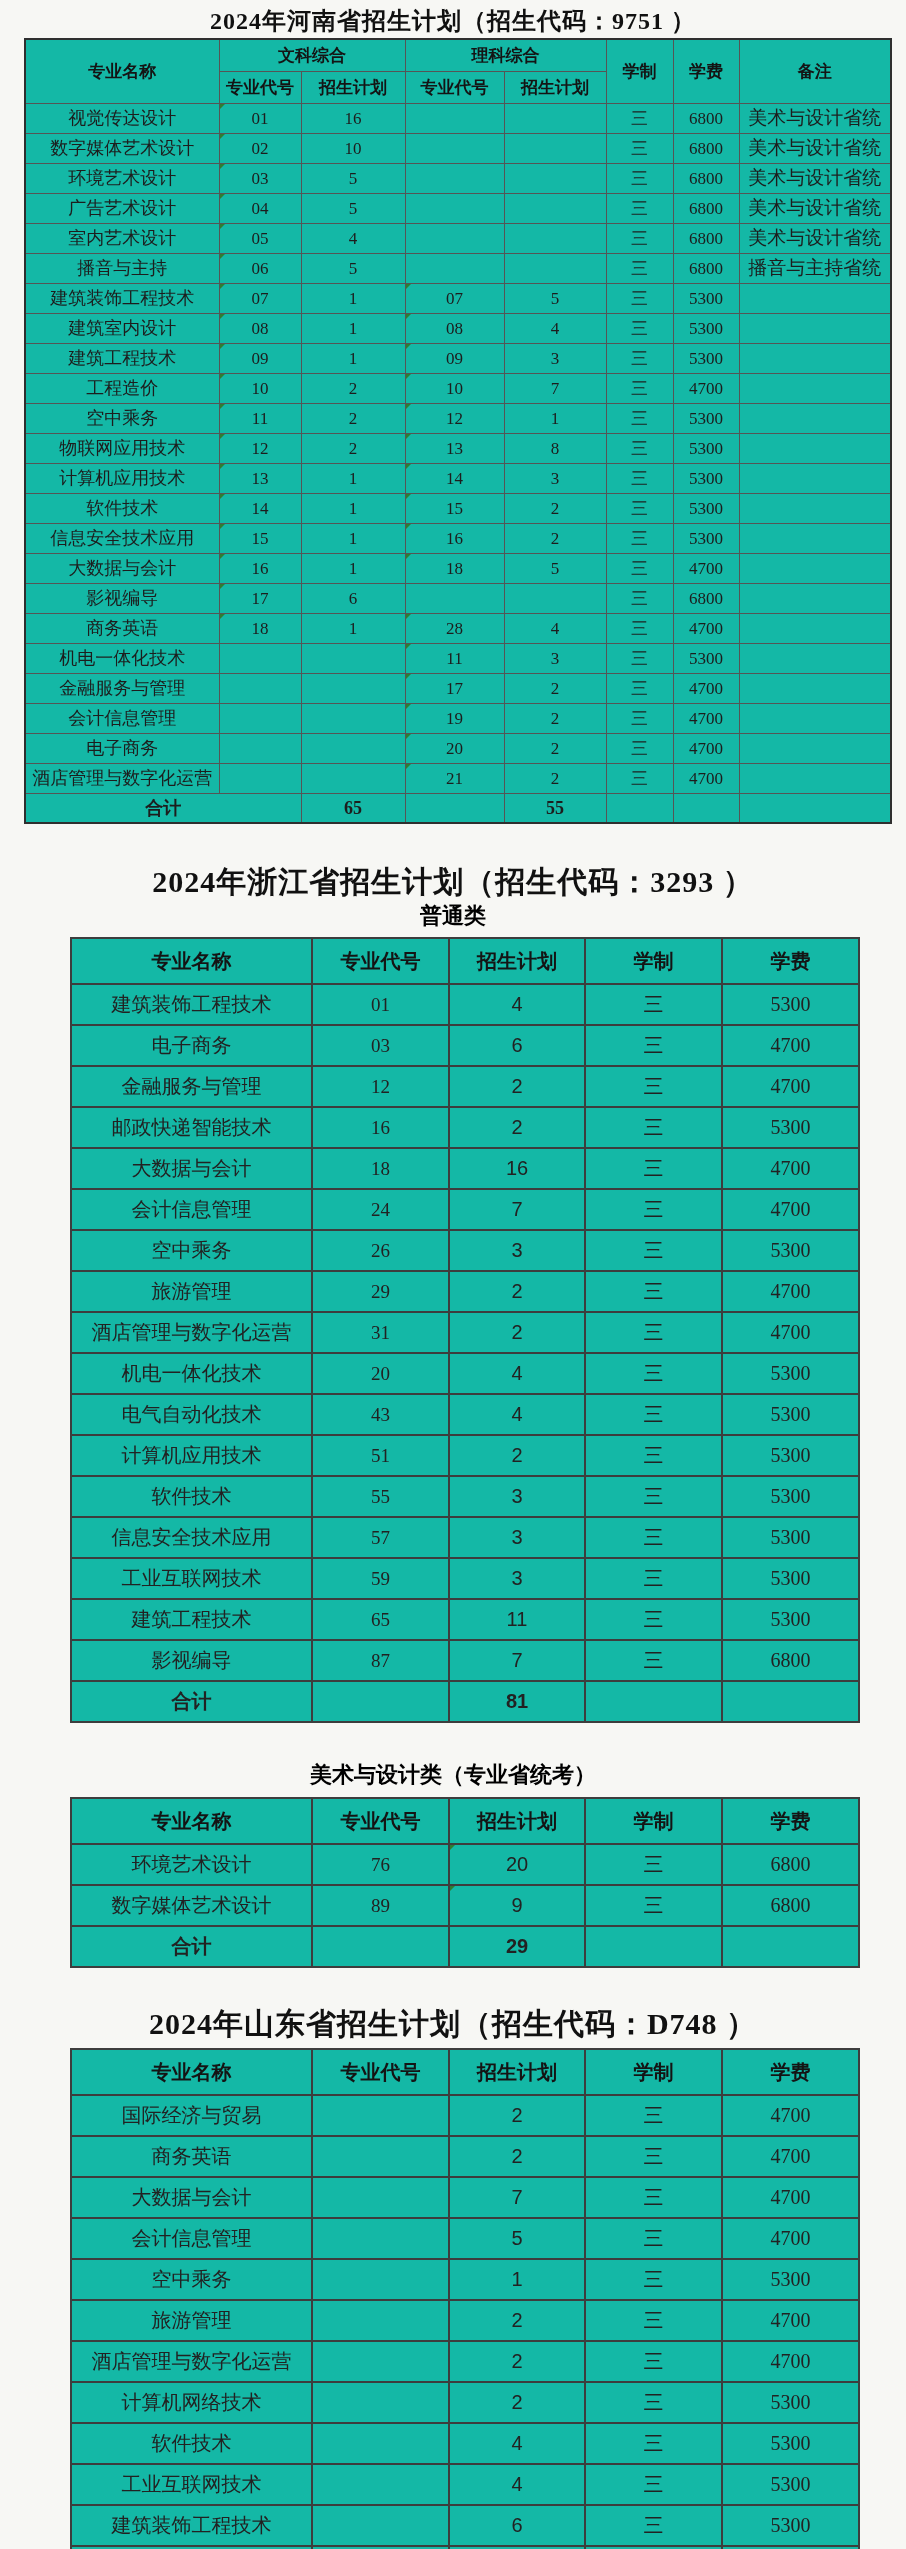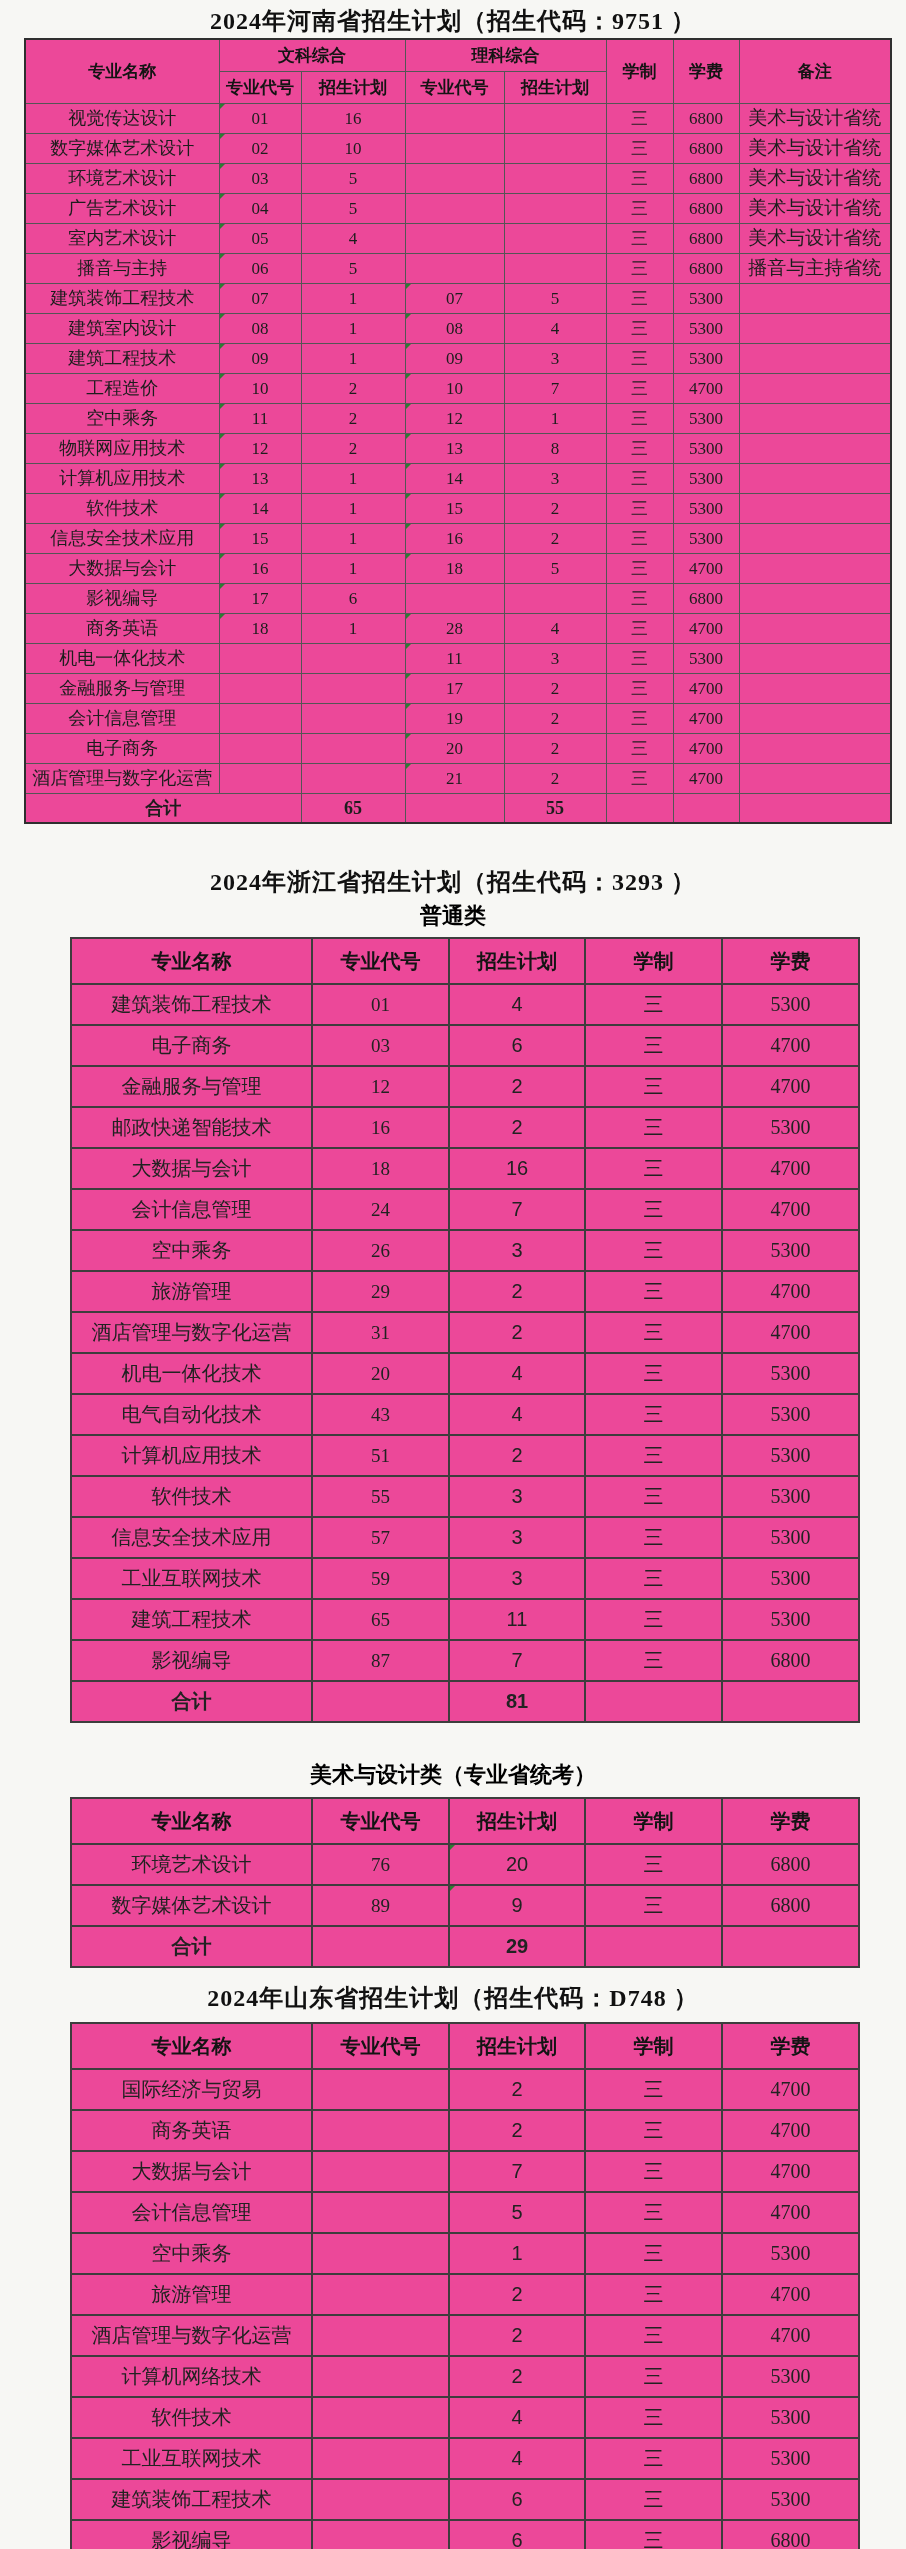--- a/index.html
+++ b/index.html
@@ -7,31 +7,31 @@
   .page{
     width:906px;height:2549px;background:#f7f7f4;color:#1b1b1b;
     font-family:"Liberation Sans",sans-serif;overflow:hidden;position:relative;
   }
   
   .doc-title{
     font-family:"Liberation Serif",serif;font-weight:bold;text-align:center;
     color:#111;letter-spacing:1px;
   }
   .title-1{padding-top:6px;font-size:24px;line-height:30px;}
-  .title-big{font-size:24px;line-height:36px;}
+  .title-big{font-size:30px;line-height:36px;}
   .t2-title{margin-top:40px;}
-  .t3-title{margin-top:12px;}
+  .t3-title{margin-top:38px;}
   .sub-title{
     font-family:"Liberation Serif",serif;font-weight:bold;text-align:center;
     font-size:22px;line-height:32px;color:#000000;
   }
   .sub-art{margin-top:36px;}
 
   
-  table{border-collapse:collapse;table-layout:fixed;background:#ec4899;}
+  table{border-collapse:collapse;table-layout:fixed;background:#14b8a6;}
   .t-henan{margin:2px 0 0 24px;width:866px;border:2px solid #2f2f2f;}
   .t-henan th,.t-henan td{border:1px solid #555;padding:0;overflow:hidden;}
   .t-henan th{
     height:31px;font-size:17px;font-weight:bold;color:#141414;
     font-family:"Liberation Sans",sans-serif;
   }
   .t-henan td{
     height:29px;text-align:center;vertical-align:middle;
     font-family:"Liberation Serif",serif;font-size:17px;color:#1d1d1d;
   }

